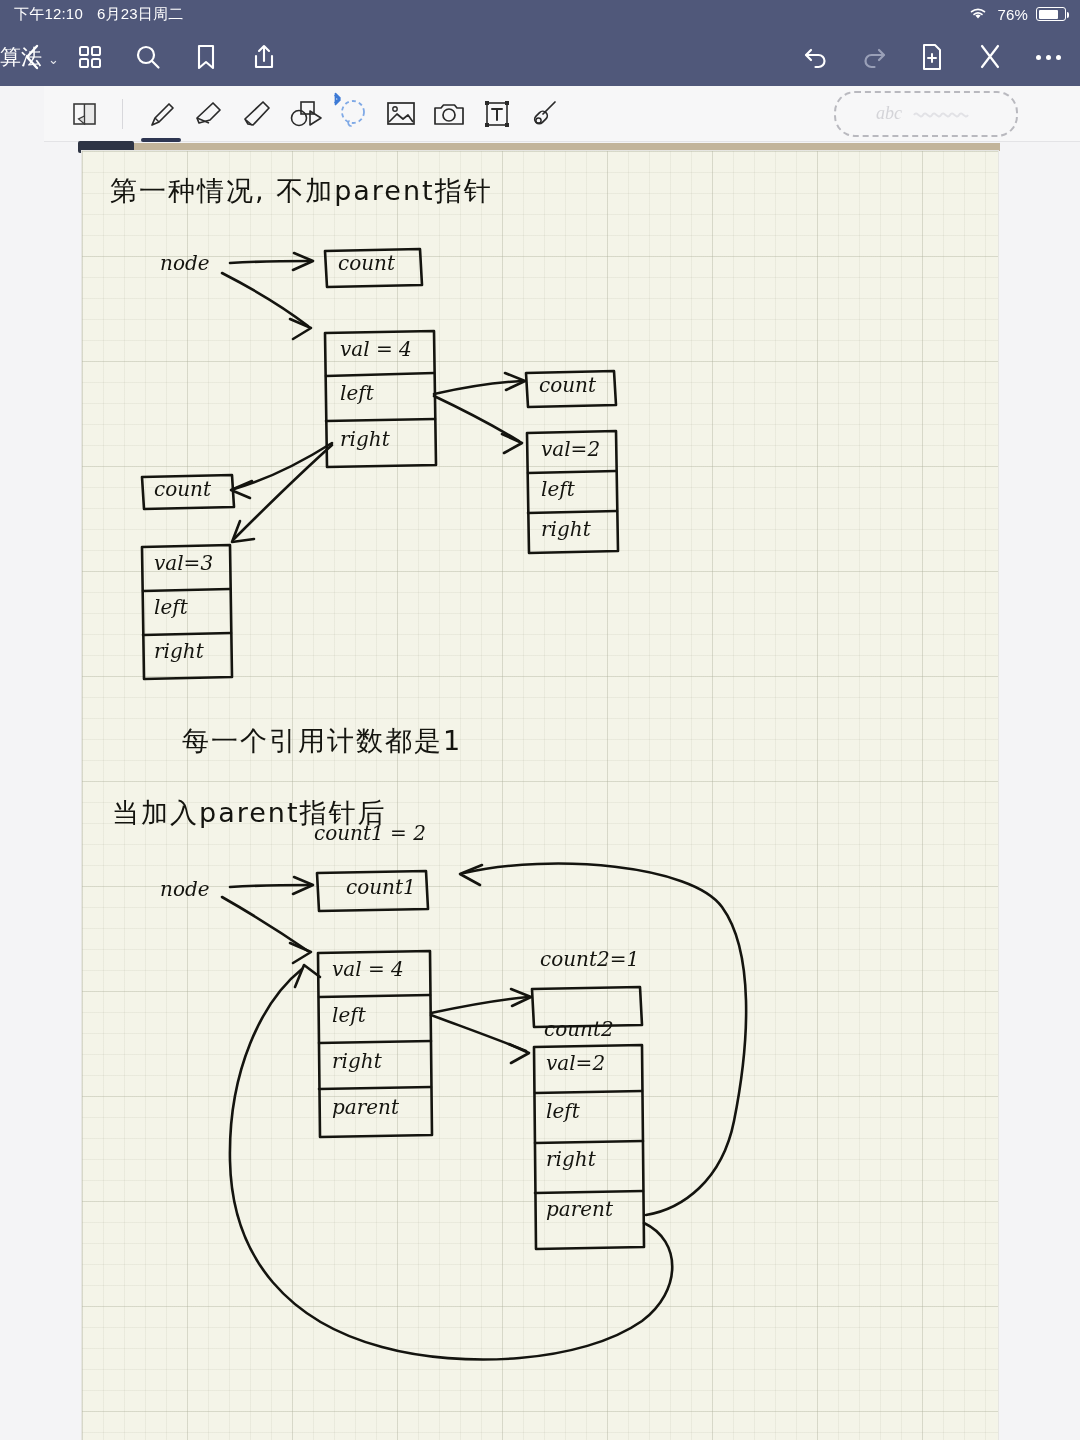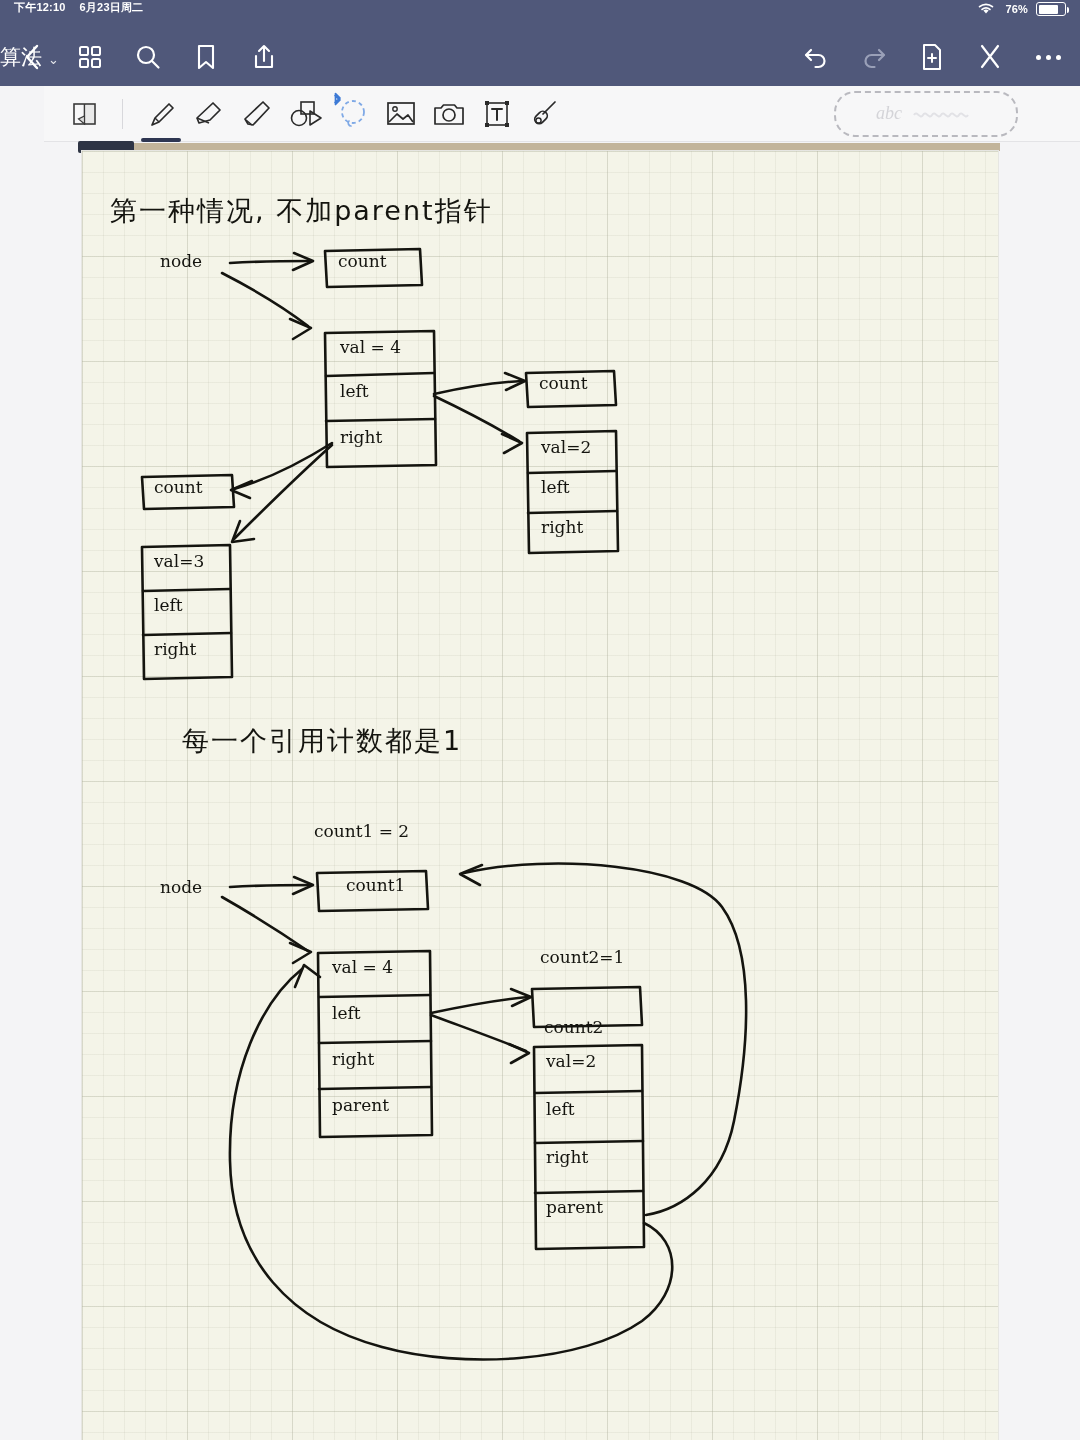--- a/index.html
+++ b/index.html
@@ -6,23 +6,23 @@
   body{
     width:1080px;height:1440px;overflow:hidden;
     background:#f4f4f6;
     font-family:"Liberation Sans", sans-serif;
     -webkit-font-smoothing:antialiased;
   }
   
   .statusbar{
     position:absolute;top:0;left:0;width:1080px;height:28px;
     background:#50587a;color:#ffffff;
-    display:flex;align-items:flex-start;justify-content:space-between;
+    display:flex;align-items:center;justify-content:space-between;
     padding:0 14px;box-sizing:border-box;
-    font-size:11px;letter-spacing:.2px;font-weight:bold;
+    font-size:15px;letter-spacing:.2px;
   }
   .status-left{display:flex;align-items:center;gap:14px;}
   .status-right{display:flex;align-items:center;gap:8px;}
   .batt{
     width:30px;height:14px;border:1.6px solid #fff;border-radius:3px;
     position:relative;box-sizing:border-box;padding:1.5px;
   }
   .batt::after{content:"";position:absolute;right:-4px;top:4px;width:2.5px;height:6px;background:#fff;border-radius:0 2px 2px 0;}
   .batt i{display:block;height:100%;width:76%;background:#fff;border-radius:1px;}
   
@@ -82,21 +82,21 @@
     box-shadow:0 0 0 1px #e6e6e2;
     overflow:hidden;
   }
   .ink{position:absolute;top:0;left:0;width:916px;height:1289px;}
   .ht{
     position:absolute;
     font-family:"DejaVu Sans", sans-serif;
     color:#14140f;white-space:nowrap;
   }
   .hz{font-size:27px;letter-spacing:2px;}
-  .hl{font-size:17px;font-family:"DejaVu Serif",serif;}
+  .hl{font-size:20px;font-family:"DejaVu Serif",serif;font-style:italic;}
 </style>
 </head>
 <body>
 
 <div class="statusbar">
   <div class="status-left">
     <span>下午12:10</span>
     <span>6月23日周二</span>
   </div>
   <div class="status-right">
@@ -342,36 +342,37 @@
       <path d="M453 1042 L 561 1040"></path>
 
       <path d="M562 1072 C 600 1090, 600 1140, 560 1170 C 500 1212, 380 1218, 300 1196 C 210 1172, 150 1110, 148 1010 C 146 920, 180 850, 220 818"></path>
       <path d="M213 836 L 222 814 L 238 826"></path>
 
       <path d="M564 1064 C 600 1058, 640 1030, 652 970 C 668 890, 672 800, 640 756 C 610 714, 470 702, 382 722"></path>
       <path d="M400 714 L 378 723 L 398 734"></path>
     </g>
   </svg>
 
-  <div class="ht hz" style="left:28px;top:22px;margin-top:20px;">第一种情况, 不加parent指针</div>
+  <div class="ht hz" style="left:28px;top:22px;">第一种情况, 不加parent指针</div>
   <div class="ht hl" style="left:78px;top:100px;">node</div>
   <div class="ht hl" style="left:256px;top:100px;">count</div>
   <div class="ht hl" style="left:258px;top:186px;">val = 4</div>
   <div class="ht hl" style="left:258px;top:230px;">left</div>
   <div class="ht hl" style="left:258px;top:276px;">right</div>
   <div class="ht hl" style="left:457px;top:222px;">count</div>
   <div class="ht hl" style="left:459px;top:286px;">val=2</div>
   <div class="ht hl" style="left:459px;top:326px;">left</div>
   <div class="ht hl" style="left:459px;top:366px;">right</div>
   <div class="ht hl" style="left:72px;top:326px;">count</div>
   <div class="ht hl" style="left:72px;top:400px;">val=3</div>
   <div class="ht hl" style="left:72px;top:444px;">left</div>
   <div class="ht hl" style="left:72px;top:488px;">right</div>
   <div class="ht hz" style="left:58px;top:572px;margin-left:42px;">每一个引用计数都是1</div>
 
+  <div class="ht hz" style="left:30px;top:644px;">当加入parent指针后</div>
   <div class="ht hl" style="left:232px;top:670px;">count1 = 2</div>
   <div class="ht hl" style="left:78px;top:726px;">node</div>
   <div class="ht hl" style="left:264px;top:724px;">count1</div>
   <div class="ht hl" style="left:250px;top:806px;">val = 4</div>
   <div class="ht hl" style="left:250px;top:852px;">left</div>
   <div class="ht hl" style="left:250px;top:898px;">right</div>
   <div class="ht hl" style="left:250px;top:944px;">parent</div>
   <div class="ht hl" style="left:458px;top:796px;">count2=1</div>
   <div class="ht hl" style="left:462px;top:842px;margin-top:24px;">count2</div>
   <div class="ht hl" style="left:464px;top:900px;">val=2</div>

